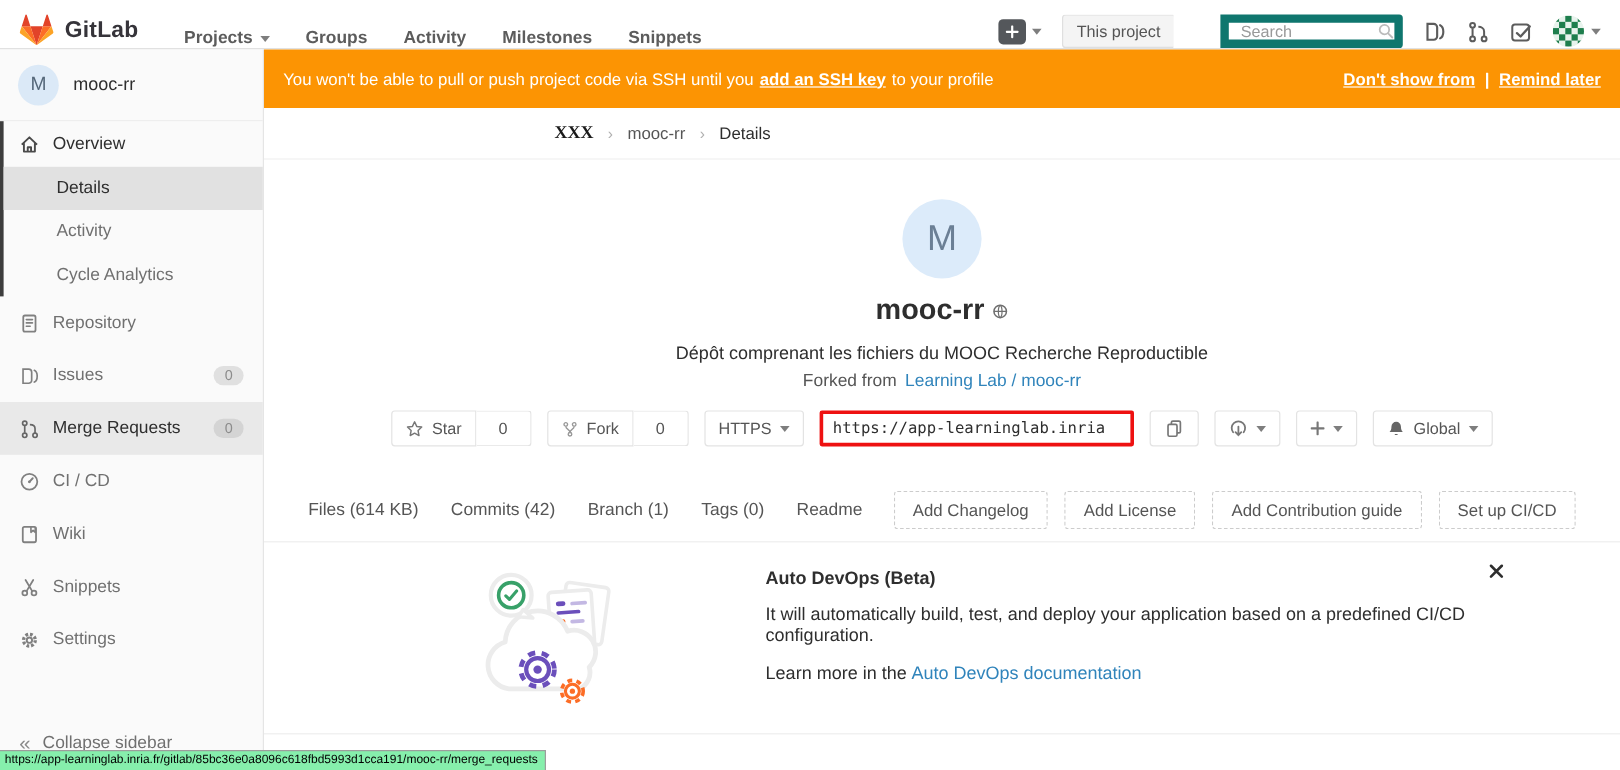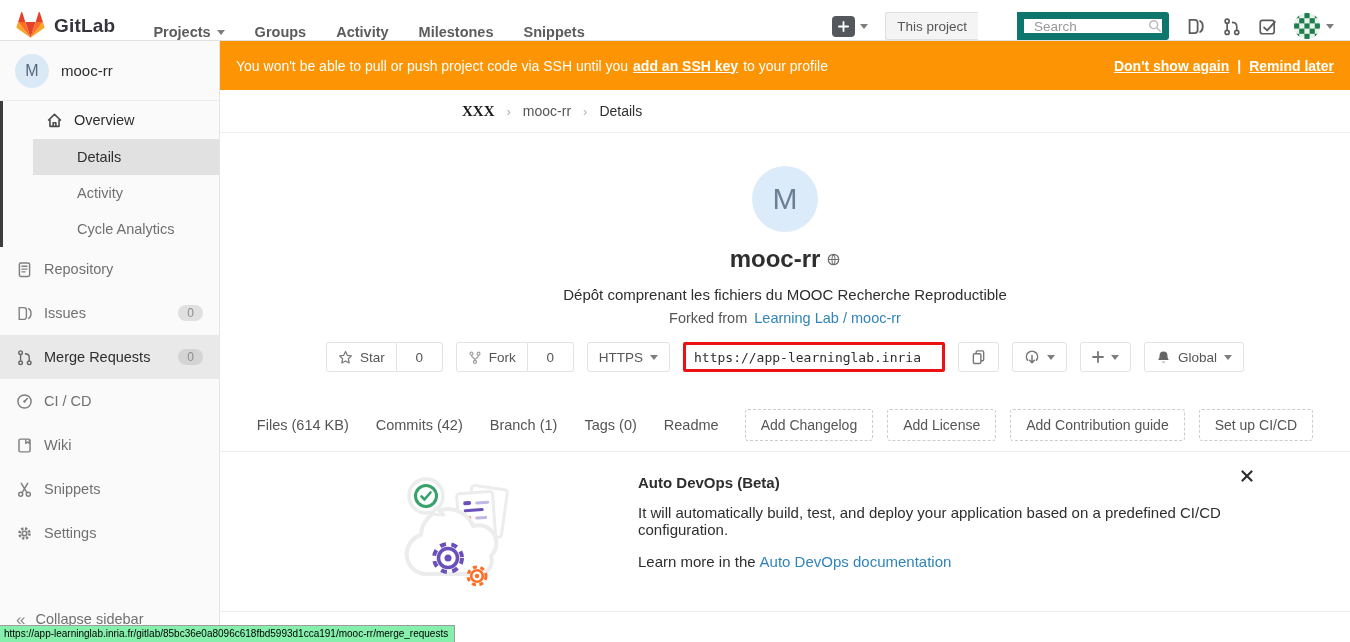--- a/index.html
+++ b/index.html
@@ -54,21 +54,21 @@
   
   .sidebar {
     position:absolute; top:41px; left:0; width:220px; bottom:0;
     background:#fafafa; border-right:1px solid #e5e5e5; z-index:10;
   }
   .ctx-header { height:60px; display:flex; align-items:center; gap:12px; padding:0 15px;
                 border-bottom:1px solid #eee; }
   .ctx-avatar { width:34px; height:34px; border-radius:50%; background:#dbe9f7; color:#56687a;
                 display:flex; align-items:center; justify-content:center; font-size:16px; }
   .ctx-name { font-size:15px; color:#2e2e2e; }
-  .side-section { border-left:3px solid #3d3d3d;padding-left:30px; }
+  .side-section { border-left:3px solid #3d3d3d; }
   .side-item { height:38px; display:flex; align-items:center; gap:11px; padding:0 13px;
                color:#707070; font-size:14.5px; cursor:pointer; }
   .side-item.top-level { height:44px; padding:0 16px; border-left:none; }
   .side-item .lbl { flex:0 1 auto; }
   .side-sub { height:36px; padding-left:44px; }
   .side-sub.selected { background:#e1e1e1; color:#2e2e2e; }
   .side-item.active-parent { color:#2e2e2e; }
   .side-item.hovered { background:#e9e9e9; color:#2e2e2e; }
   .badge { margin-left:auto; background:#e0e0e0; color:#8c8c8c; border-radius:10px;
            padding:1px 9px; font-size:12px; }
@@ -228,21 +228,21 @@
       <span class="caret"></span>
     </span>
   </div>
 </div>
 
 <div class="ssh-banner">
   <span>You won't be able to pull or push project code via SSH until you</span>
   <a class="banner-link">add an SSH key</a>
   <span>to your profile</span>
   <span class="banner-right">
-    <a>Don't show again</a>
+    <a>Don't show from</a>
     <span>|</span>
     <a>Remind later</a>
   </span>
 </div>
 
 <div class="sidebar">
   <div class="ctx-header">
     <span class="ctx-avatar">M</span>
     <span class="ctx-name">mooc-rr</span>
   </div>

